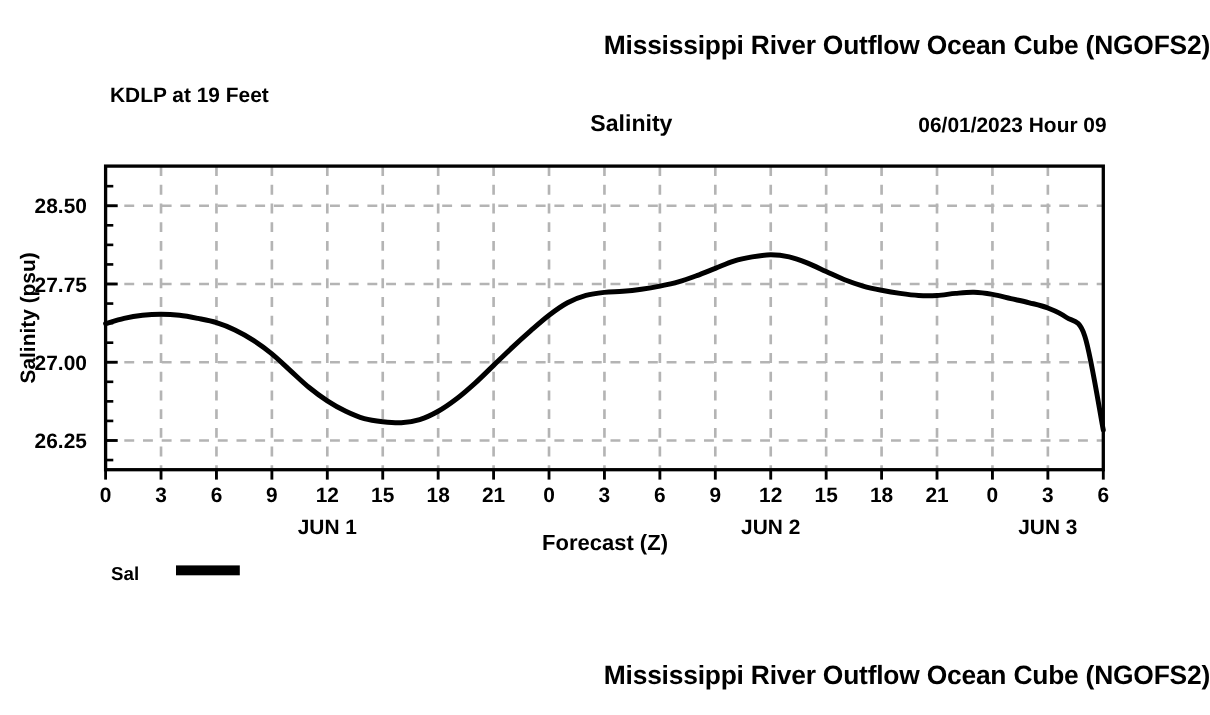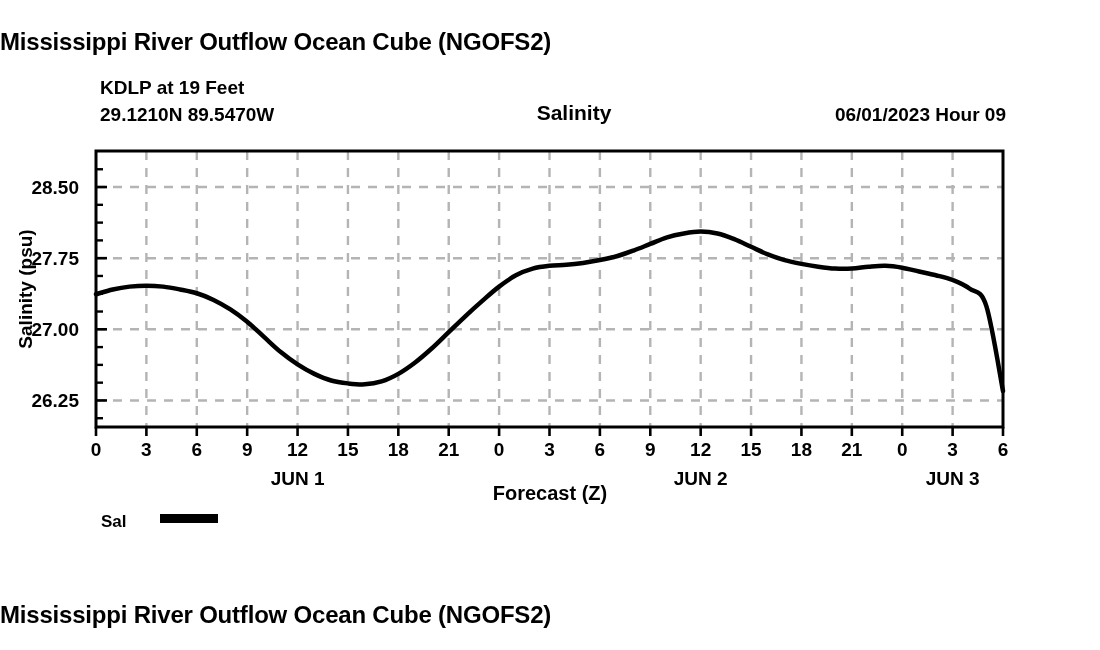--- a/index.html
+++ b/index.html
@@ -18,21 +18,21 @@
   .page {
     position: absolute;
     inset: 0;
   }
 
   
   .main-title {
     position: absolute;
     left: 0;
     width: 1100px;
-    text-align: left;
+    text-align: right;
     font-size: 24px;
     font-weight: bold;
     letter-spacing: -0.2px;
   }
   #top-title { top: 28px; }
   #bottom-title { top: 601px; }
 
   
   .hdr-left-1 {
     position: absolute;
@@ -101,21 +101,20 @@
   }
 </style>
 </head>
 <body>
 
 <div class="page">
 
   <div class="main-title" id="top-title">Mississippi River Outflow Ocean Cube (NGOFS2)</div>
 
   <div class="hdr-left-1">KDLP at 19 Feet</div>
-  <div class="hdr-left-2">29.1210N  89.5470W</div>
   <div class="hdr-center">Salinity</div>
   <div class="hdr-right">06/01/2023 Hour 09</div>
 
   <div id="plot-wrap">
     <svg id="plot-svg" width="1100" height="560">
       <g id="grid-layer">
           <line x1="146.38888888888889" y1="151" x2="146.38888888888889" y2="427" stroke="#b4b4b4" stroke-width="2.4" stroke-dasharray="9,8"></line>
           <line x1="196.77777777777777" y1="151" x2="196.77777777777777" y2="427" stroke="#b4b4b4" stroke-width="2.4" stroke-dasharray="9,8"></line>
           <line x1="247.16666666666666" y1="151" x2="247.16666666666666" y2="427" stroke="#b4b4b4" stroke-width="2.4" stroke-dasharray="9,8"></line>
           <line x1="297.55555555555554" y1="151" x2="297.55555555555554" y2="427" stroke="#b4b4b4" stroke-width="2.4" stroke-dasharray="9,8"></line>

